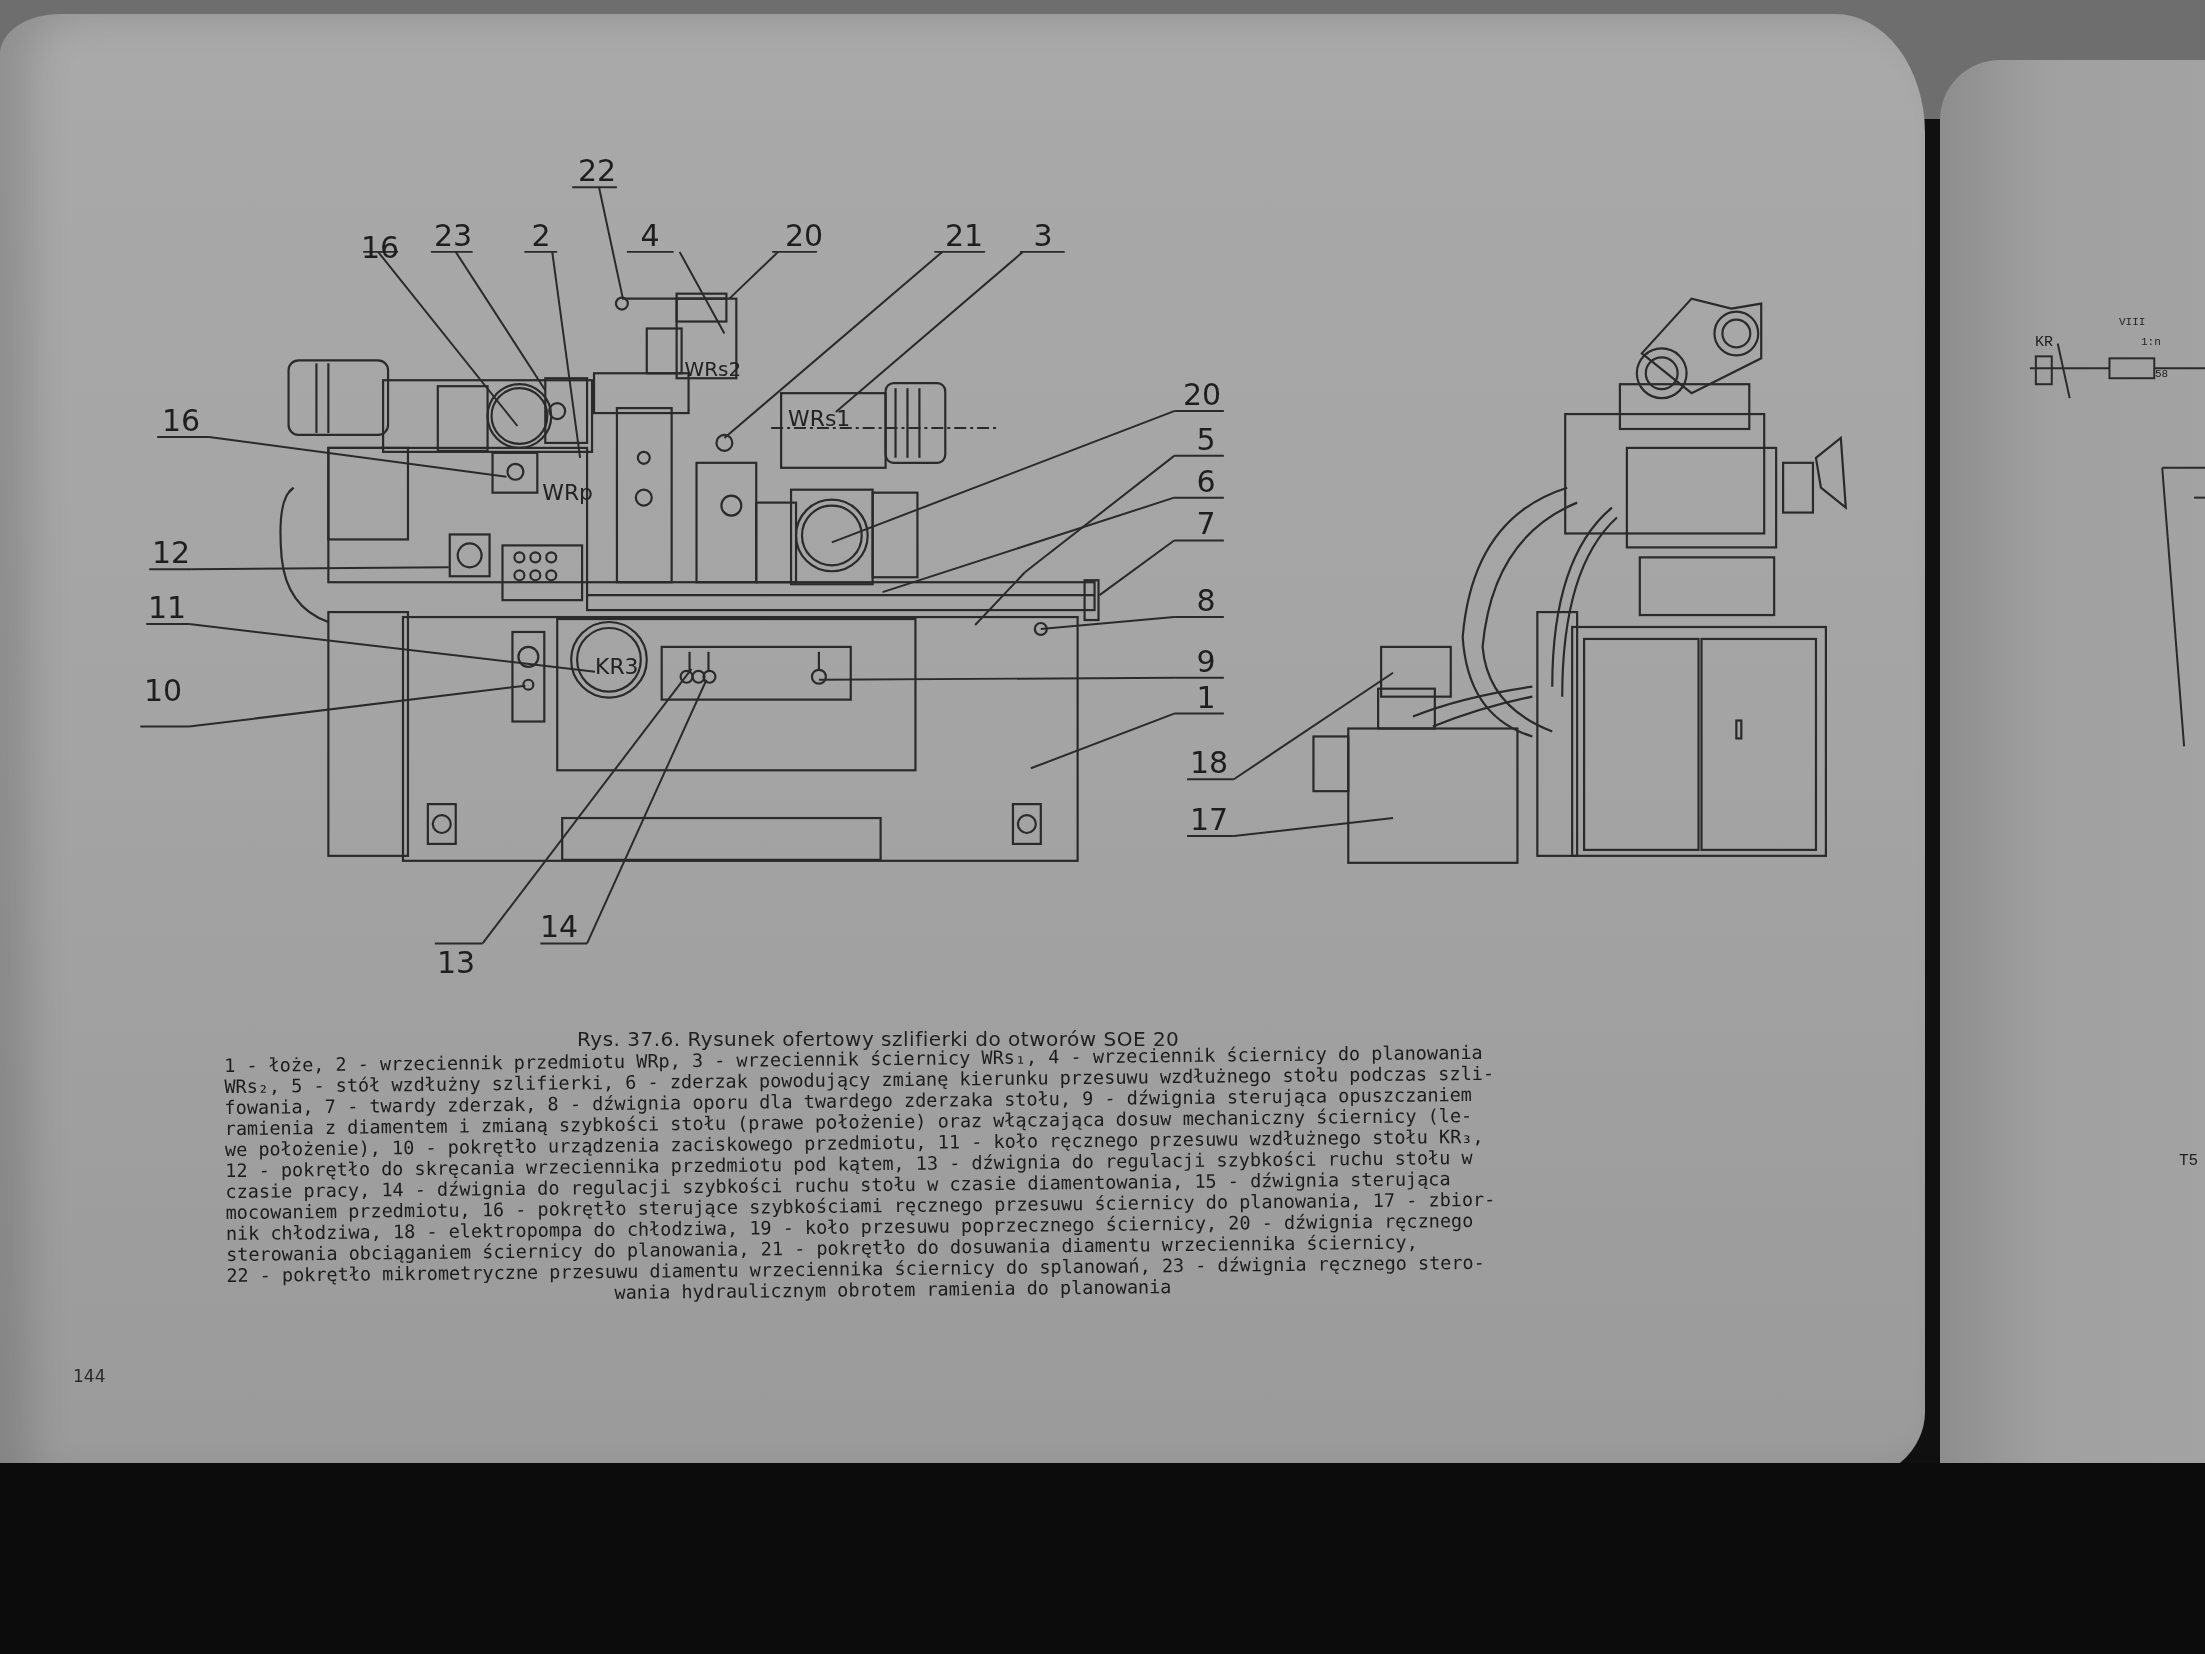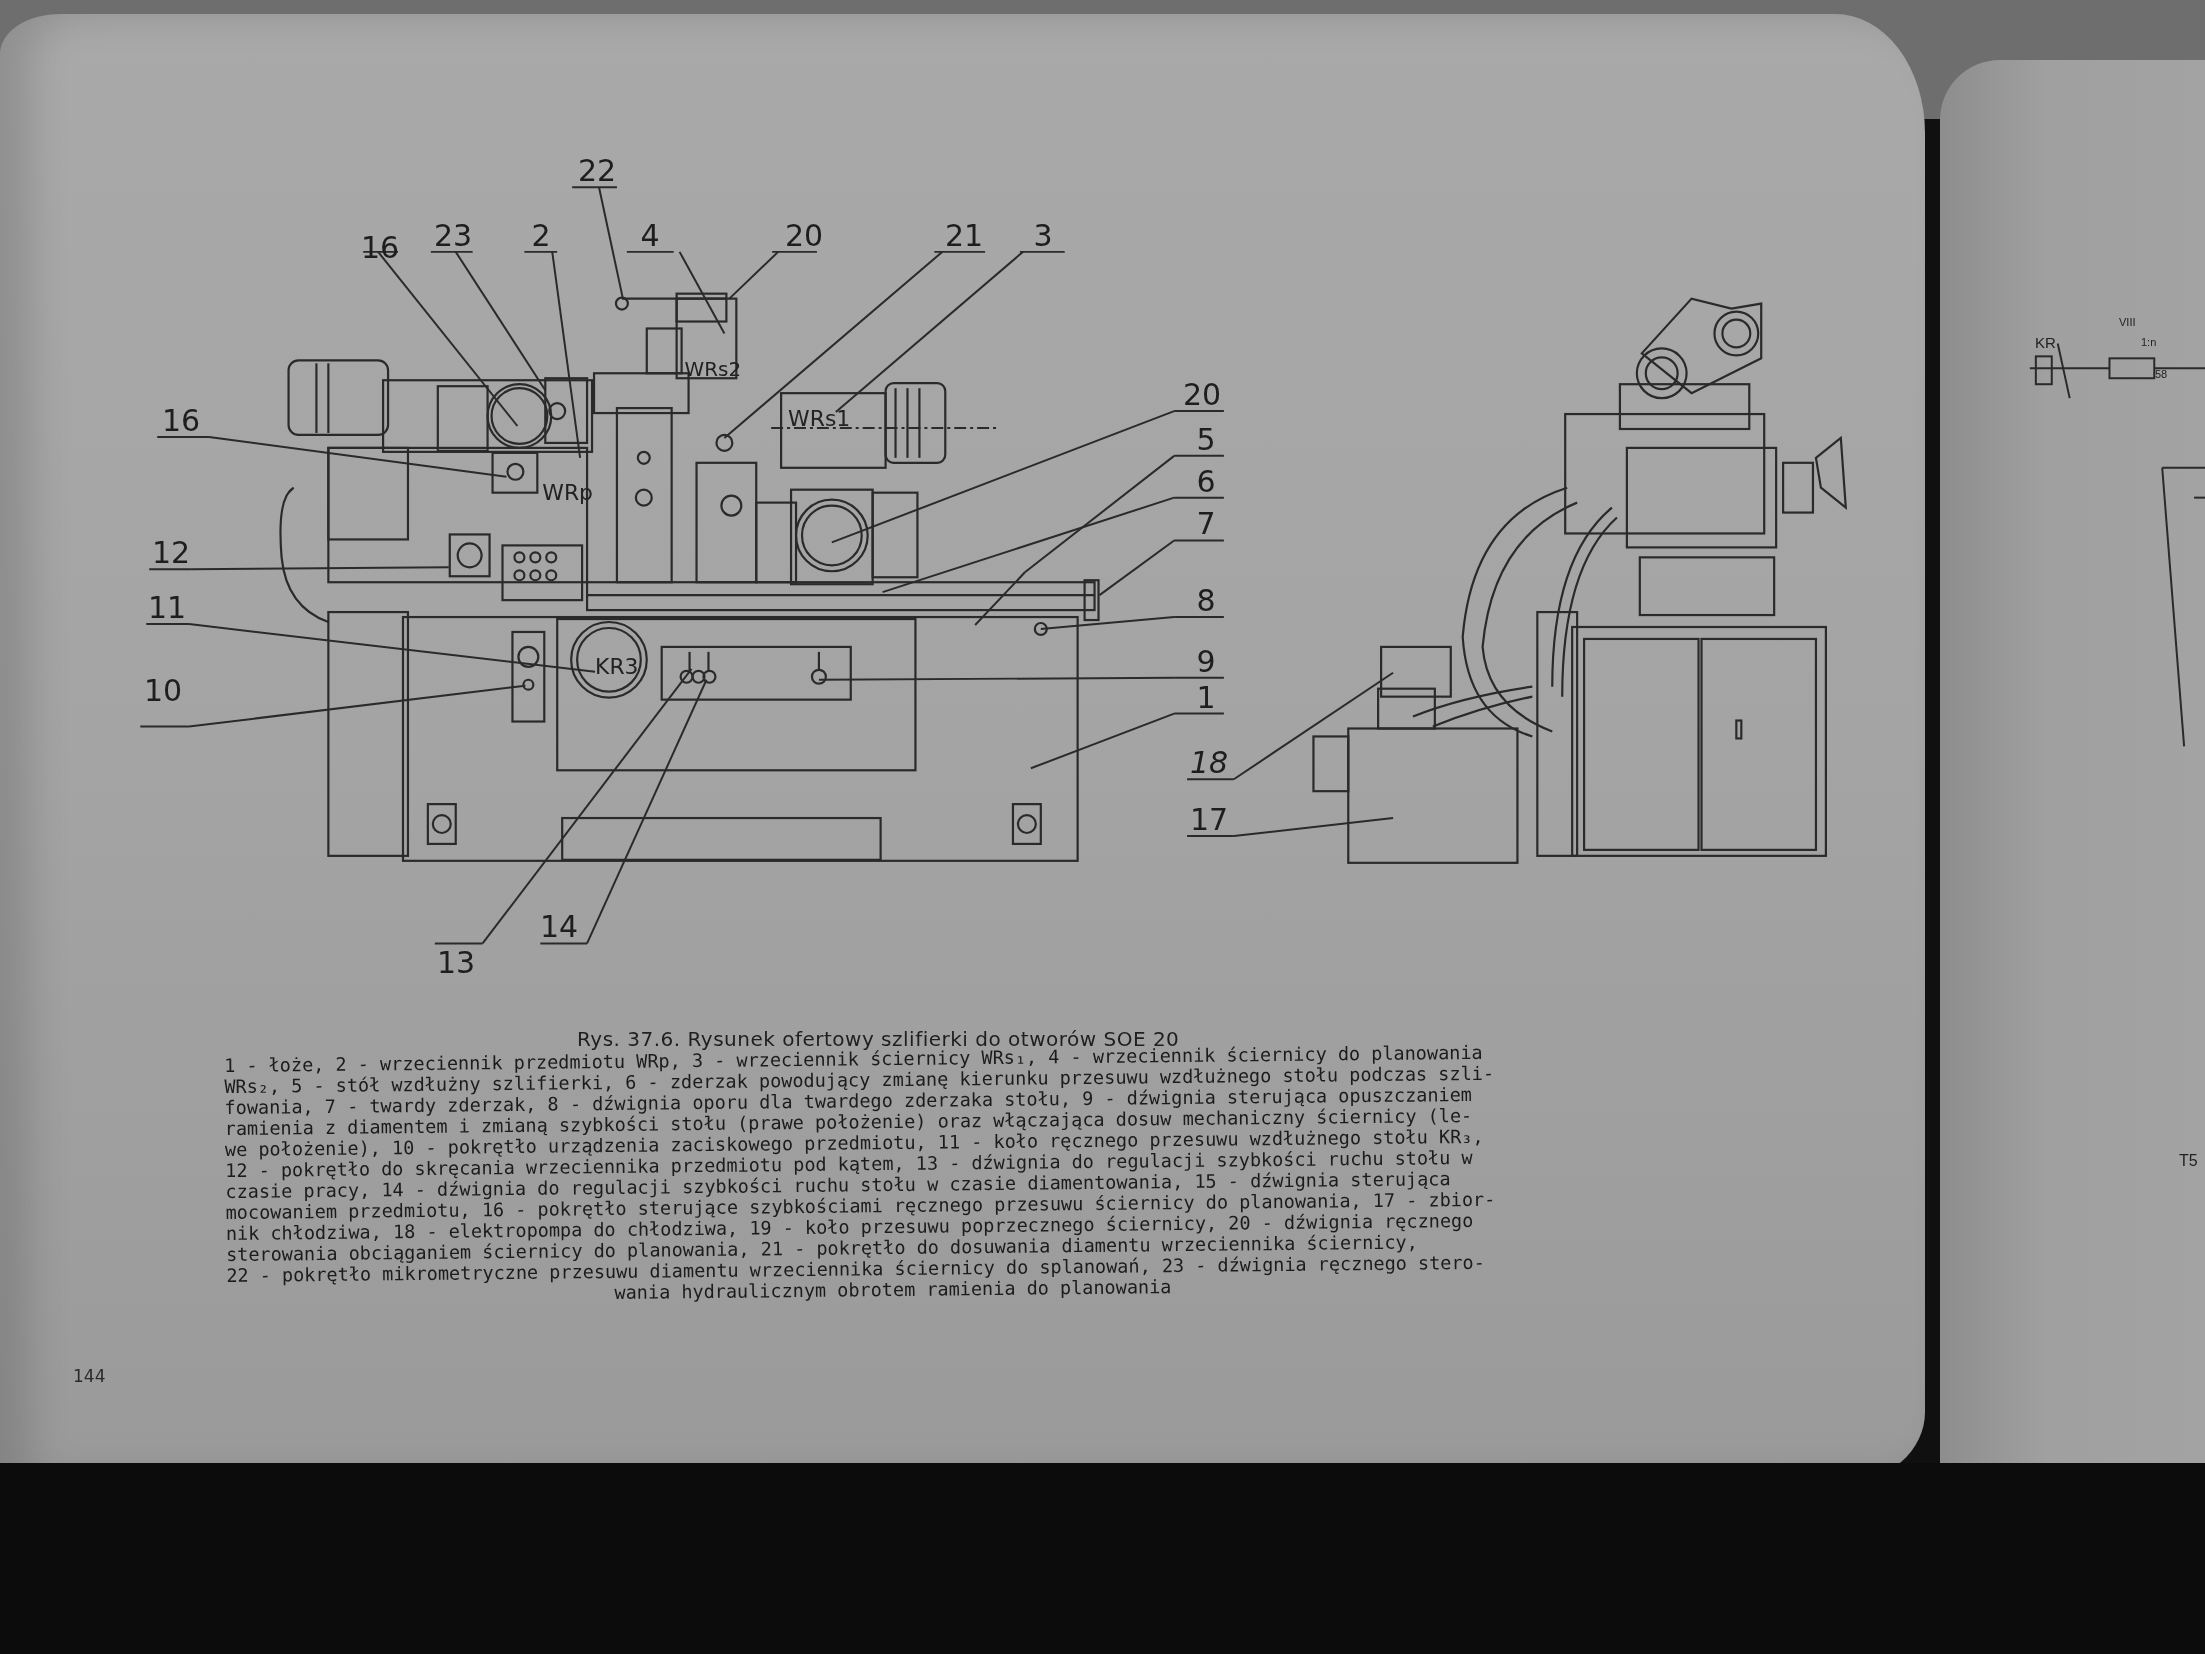--- a/index.html
+++ b/index.html
@@ -36,21 +36,21 @@
     position:absolute; left:224px; top:1055px; width:1532px;
     font-family:"DejaVu Sans Mono", monospace; font-size:18.5px; color:#1c1c1c;
     line-height:21px; transform:rotate(-0.6deg); transform-origin:left top;
   }
   .legend div { white-space:pre; }
   .legend .last { padding-left:388px; }
   .page-num {
     position:absolute; left:73px; top:1366px; font-size:17px; color:#2a2a2a;
     font-family:"DejaVu Sans", sans-serif;
   }
-  .side-note { position:absolute; font-family:Liberation Sans, sans-serif; color:#222; }
+  .side-note { position:absolute; font-family:Liberation Mono, monospace; color:#222; }
 </style>
 </head>
 <body>
 
 <div class="bg-top"></div>
 <div class="page-right"></div>
 <div class="page-left"></div>
 <div class="shadow-curve"></div>
 
 <svg class="drawing" width="2206" height="1655" viewBox="0 0 2217 1663" fill="none" stroke="#2a2a2a" stroke-width="2.2">
@@ -251,21 +251,21 @@
 <div class="lbl" style="left:167px;top:593px;">11</div>
 <div class="lbl" style="left:163px;top:676px;">10</div>
 
 <div class="lbl" style="left:1202px;top:380px;">20</div>
 <div class="lbl" style="left:1206px;top:425px;">5</div>
 <div class="lbl" style="left:1206px;top:467px;">6</div>
 <div class="lbl" style="left:1206px;top:509px;">7</div>
 <div class="lbl" style="left:1206px;top:586px;">8</div>
 <div class="lbl" style="left:1206px;top:647px;">9</div>
 <div class="lbl" style="left:1206px;top:683px;">1</div>
-<div class="lbl" style="left:1209px;top:748px;font-style:italic;">18</div>
+<div class="lbl" style="left:1209px;top:748px;">18</div>
 <div class="lbl" style="left:1209px;top:805px;">17</div>
 
 <div class="lbl" style="left:456px;top:948px;">13</div>
 <div class="lbl" style="left:559px;top:912px;">14</div>
 
 <div class="caption-title">Rys. 37.6. Rysunek ofertowy szlifierki do otworów SOE 20</div>
 <div class="legend">
   <div>1 - łoże, 2 - wrzeciennik przedmiotu WRp, 3 - wrzeciennik ściernicy WRs₁, 4 - wrzeciennik ściernicy do planowania</div>
   <div>WRs₂, 5 - stół wzdłużny szlifierki, 6 - zderzak powodujący zmianę kierunku przesuwu wzdłużnego stołu podczas szli-</div>
   <div>fowania, 7 - twardy zderzak, 8 - dźwignia oporu dla twardego zderzaka stołu, 9 - dźwignia sterująca opuszczaniem</div>

